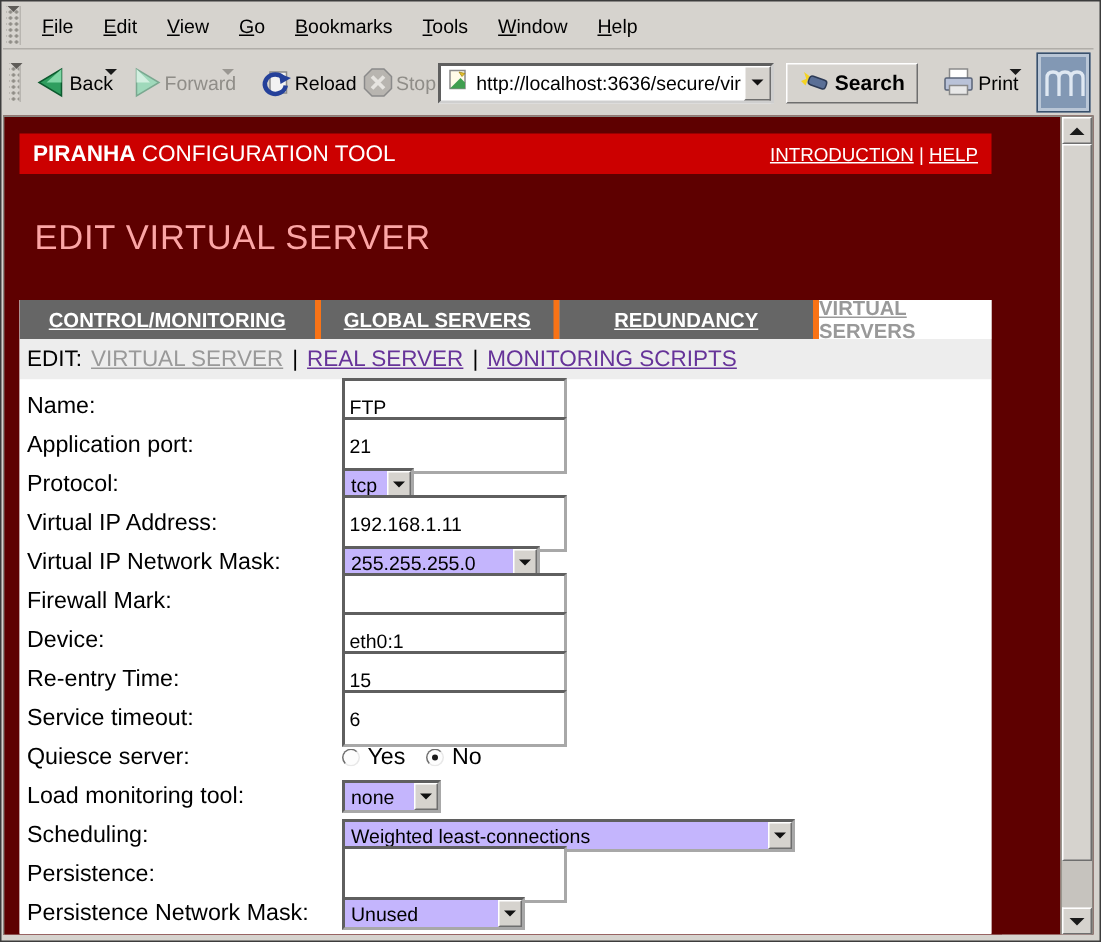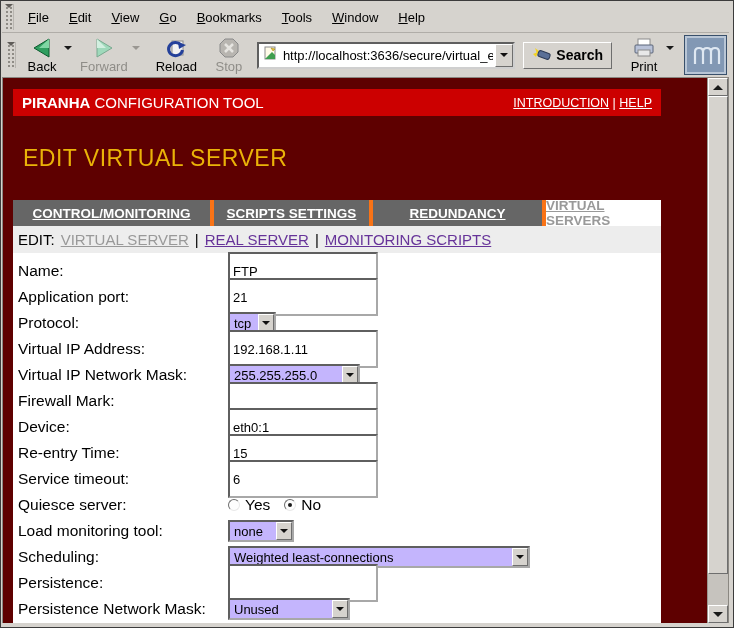--- a/index.html
+++ b/index.html
@@ -35,21 +35,21 @@
     padding:4px 10px; font-size:13px; color:#000000; cursor:default;
   }
   .menu-item u { text-decoration:underline; }
   
   .toolbar {
     height:45px; display:flex; align-items:center;
     border-top:1px solid #b0ada8; padding:2px 2px;
     background:#d6d3ce;
   }
   .tbtn {
-    display:flex; flex-direction:column; align-items:center; justify-content:center;
+    display:flex; flex-direction:row; align-items:center; justify-content:space-between;
     min-width:44px; height:41px; padding:1px 4px; font-size:13px; color:#000;
   }
   .tbtn.disabled { color:#8f8d88; }
   .tbtn .ticon { height:22px; display:flex; align-items:center; }
   .caret {
     width:0;height:0;border:4px solid transparent;border-top-color:#1a1a1a;
     margin:0 4px 10px 0; align-self:center;
   }
   .caret.disabled { border-top-color:#9a9792; }
   
@@ -88,21 +88,21 @@
   .pagecol { flex:1; display:flex; flex-direction:column; background:#5e0000; overflow:hidden; }
   .red-banner {
     margin:11px 7px 0 10px; height:27px; background:#cc0000;
     display:flex; align-items:center; padding:0 9px;
   }
   .brand { color:#fff; font-size:15px; }
   .brand b { font-weight:bold; }
   .banner-links { margin-left:auto; font-size:12.5px; color:#fff; }
   .banner-links a { color:#fff; text-decoration:underline; cursor:pointer; }
   .page-title {
-    color:#eab308; font-size:23px; font-weight:normal;
+    color:#fca5a5; font-size:23px; font-weight:normal;
     margin:29px 0 28px 20px; letter-spacing:0.5px;
   }
   .white-area {
     flex:1; margin:0 7px 0 10px; background:#ffffff;
     display:flex; flex-direction:column; overflow:hidden;
   }
   
   .tabs { display:flex; height:26px; background:#fff; }
   .tab {
     background:#666666; color:#fff; font-weight:bold; font-size:13.5px;
@@ -284,21 +284,21 @@
           <span>|</span>
           <a>HELP</a></span>
       </div>
 
       <div class="page-title">EDIT VIRTUAL SERVER</div>
 
       <div class="white-area">
 
         <div class="tabs">
           <div class="tab" style="width:201px;">CONTROL/MONITORING</div>
-          <div class="tab" style="width:159px;">SCRIPTS SETTINGS</div>
+          <div class="tab" style="width:159px;">GLOBAL SERVERS</div>
           <div class="tab" style="width:173px;">REDUNDANCY</div>
           <div class="tab active">VIRTUAL SERVERS</div>
         </div>
 
         <div class="subnav">
           <span>EDIT:</span>
           <span class="cur">VIRTUAL SERVER</span>
           <span class="sep">|</span>
           <a>REAL SERVER</a>
           <span class="sep">|</span>

